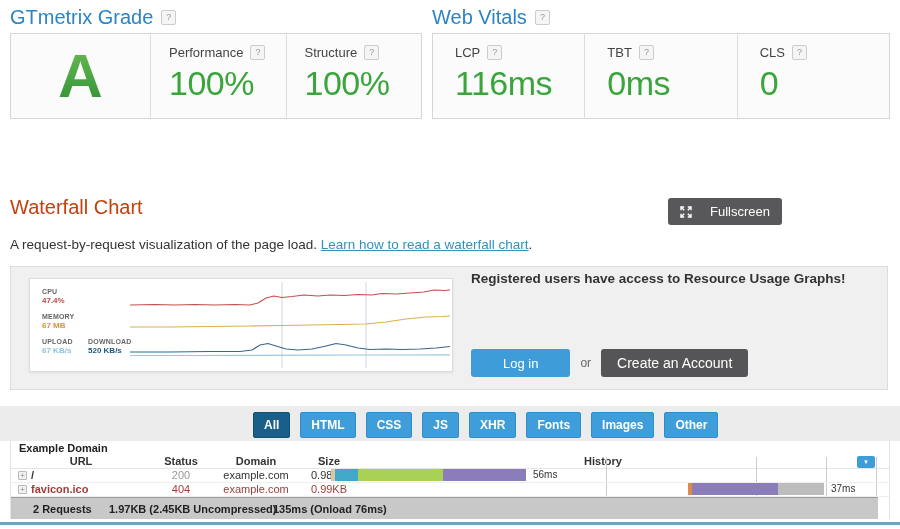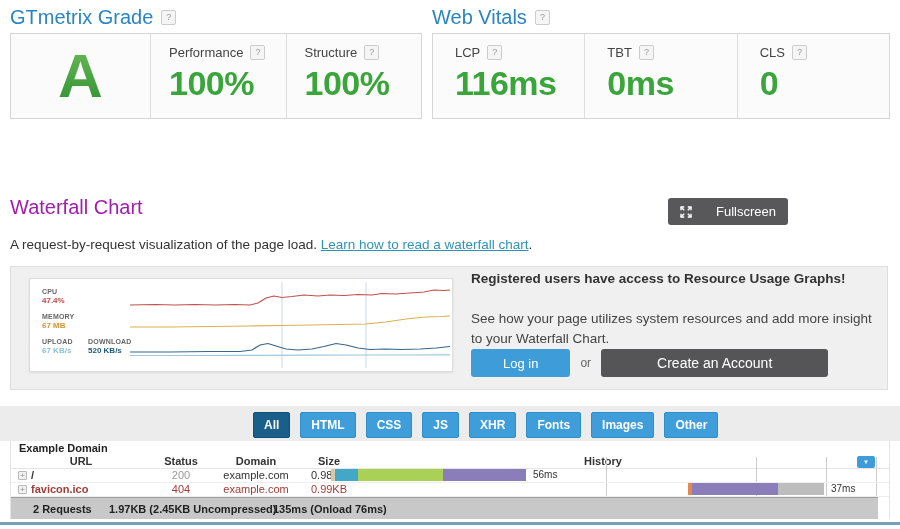--- a/index.html
+++ b/index.html
@@ -8,46 +8,46 @@
   .abs{position:absolute;}
 
   
   .sect-title{position:absolute;top:6px;font-size:20px;color:#2b84c4;display:flex;align-items:center;gap:8px;}
   .help-chip{display:inline-block;font-size:9px;color:#999;background:#f5f5f5;border:1px solid #ccc;border-radius:2px;padding:0 4px;line-height:13px;vertical-align:middle;}
   .panel{position:absolute;top:33px;height:86px;background:#fbfbfb;border:1px solid #d6d6d6;display:flex;box-sizing:border-box;}
   .grade-cell{width:139px;display:flex;align-items:center;justify-content:center;}
   .grade-letter{font-size:62px;font-weight:bold;background:linear-gradient(180deg,#6cba55,#2e9133);-webkit-background-clip:text;background-clip:text;color:#3fa33c;-webkit-text-fill-color:transparent;line-height:1;}
   .metric-cell{flex:1;padding:11px 0 0 18px;border-left:1px solid #ddd;box-sizing:border-box;}
   .metric-label{font-size:13px;color:#444;display:flex;align-items:center;gap:7px;}
-  .metric-value{font-size:34px;color:#39a53b;margin-top:4px;letter-spacing:-.5px;font-weight:bold;}
+  .metric-value{font-size:34px;color:#39a53b;margin-top:4px;letter-spacing:-.5px;}
 
   
   .tabbar{position:absolute;left:10px;top:149px;width:880px;height:34px;}
   .tabline{position:absolute;left:0;top:33px;width:880px;height:1px;background:#d5d5d5;}
   .tab{position:relative;display:inline-block;height:31px;line-height:31px;padding:0 26px;font-size:15px;color:#555;background:#f4f4f4;border:1px solid #ddd;border-bottom:none;margin-right:-1px;cursor:pointer;z-index:1;}
   .tab.active{background:#fff;color:#2d8cbd;border-top:3px solid #3e97c9;height:31px;z-index:2;}
 
   
-  .h2{position:absolute;left:10px;top:196px;font-size:20px;color:#a21caf;}
-  .btn{display:inline-flex;align-items:center;gap:24px;height:27px;padding:0 12px;border-radius:3px;color:#fff;font-size:13px;box-sizing:border-box;cursor:pointer;white-space:nowrap;}
+  .h2{position:absolute;left:10px;top:196px;font-size:20px;color:#c2410c;}
+  .btn{display:inline-flex;align-items:center;gap:18px;height:27px;padding:0 12px;border-radius:3px;color:#fff;font-size:13px;box-sizing:border-box;cursor:pointer;white-space:nowrap;}
   .btn-dark{background:#58585a;}
   .btn-blue{background:#2f96d4;}
   .desc{position:absolute;left:10px;top:237px;font-size:13.5px;color:#333;}
   .desc a{color:#3093b8;text-decoration:underline;cursor:pointer;}
 
   
   .promo{position:absolute;left:10px;top:266px;width:878px;height:124px;background:#f0f0f0;border:1px solid #ddd;box-sizing:border-box;}
   .graph-card{position:absolute;left:18px;top:11px;width:424px;height:94px;background:#fff;border:1px solid #ddd;box-shadow:0 1px 2px rgba(0,0,0,.08);box-sizing:border-box;}
   .g-label{position:absolute;font-size:7px;font-weight:bold;color:#666;letter-spacing:.2px;}
   .g-value{position:absolute;font-size:8px;font-weight:bold;}
   .promo-head{position:absolute;left:460px;top:4px;font-size:13.5px;font-weight:bold;color:#333;}
   .promo-body{position:absolute;left:460px;top:42px;width:408px;font-size:13.5px;color:#444;line-height:1.45;}
   .promo-btns{position:absolute;left:460px;top:82px;display:flex;align-items:center;gap:10px;}
   .btn-login{background:#3e9dd8;padding:0 32px;height:28px;}
-  .btn-create{background:#555557;padding:0 56px;height:28px;font-size:14px;}
+  .btn-create{background:#555557;padding:0 16px;height:28px;font-size:14px;}
   .or{font-size:12px;color:#666;}
 
   
   .filterbar{position:absolute;left:0;top:406px;width:900px;height:35px;background:#ececec;}
   .search{position:absolute;left:10px;top:6px;width:238px;height:24px;background:#fff;border:1px solid #ccc;border-radius:3px;box-sizing:border-box;display:flex;align-items:center;}
   .search svg{margin:0 5px 0 7px;flex:none;}
   .search input{border:none;outline:none;background:transparent;font-size:11.5px;color:#555;width:190px;font-family:"Liberation Sans",sans-serif;}
   .fbtns{position:absolute;left:253px;top:6px;display:flex;gap:10px;}
   .fbtn{height:24px;line-height:24px;padding:0 10px;font-size:12px;font-weight:bold;color:#fff;background:#3f9ed9;border:1px solid #2e8ec9;border-radius:2px;cursor:pointer;}
   .fbtn.active{background:#195f8a;border-color:#134e73;}
@@ -161,21 +161,20 @@
       <svg width="422" height="92" viewBox="0 0 422 92" style="position:absolute;left:0;top:0;">
         <line x1="252" y1="3" x2="252" y2="89" stroke="#c9d6e2" stroke-width="1"></line>
         <line x1="336" y1="3" x2="336" y2="89" stroke="#c9d6e2" stroke-width="1"></line>
         <polyline fill="none" stroke="#c0504d" stroke-width="1.2" points="100,26 125,25.5 145,26 165,25.5 185,26 205,25.5 220,26 228,24 236,19 244,17 252,18.5 262,17.5 274,16 288,17 300,16 314,16.5 328,15.5 342,16 352,14.5 366,15 380,14 394,13 404,11 414,11.5 420,11"></polyline>
         <polyline fill="none" stroke="#d9b24a" stroke-width="1.2" points="100,48 140,48 180,47.5 220,47 252,46.5 280,46 310,45.5 336,45 356,43 376,40 396,38 412,37.5 420,37"></polyline>
         <polyline fill="none" stroke="#39668a" stroke-width="1.2" points="100,73 140,73 180,72.5 210,72.5 222,71 230,66 238,64.5 246,67 256,70 268,71 282,70 294,67.5 306,64.5 316,66 328,69 340,70.5 356,70 372,70.5 390,70 406,69 420,67.5"></polyline>
         <polyline fill="none" stroke="#9ec7de" stroke-width="1.2" points="100,76.5 160,76.5 220,76.3 280,76.2 340,76 420,75.8"></polyline>
       </svg>
     </div>
     <div class="promo-head">Registered users have access to Resource Usage Graphs!</div>
-    <div class="promo-body">See how your page utilizes system resources and add more insight to your Waterfall Chart.</div>
     <div class="promo-btns">
       <span class="btn btn-login">Log in</span>
       <span class="or">or</span>
       <span class="btn btn-create">Create an Account</span>
     </div>
   </div>
 
   <div class="filterbar">
     <div class="fbtns">
       <span class="fbtn active">All</span>

